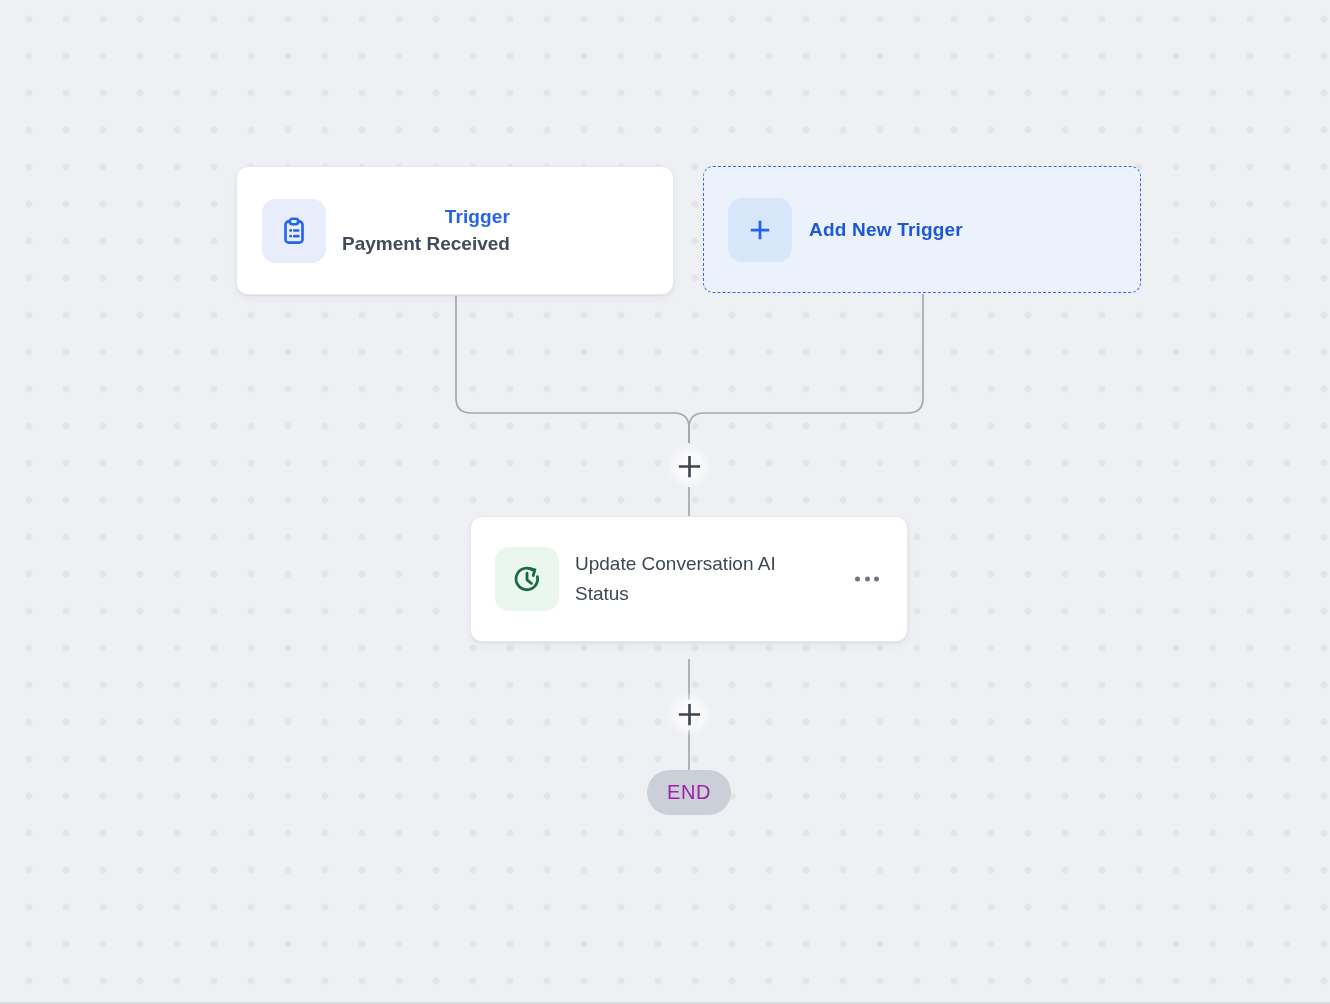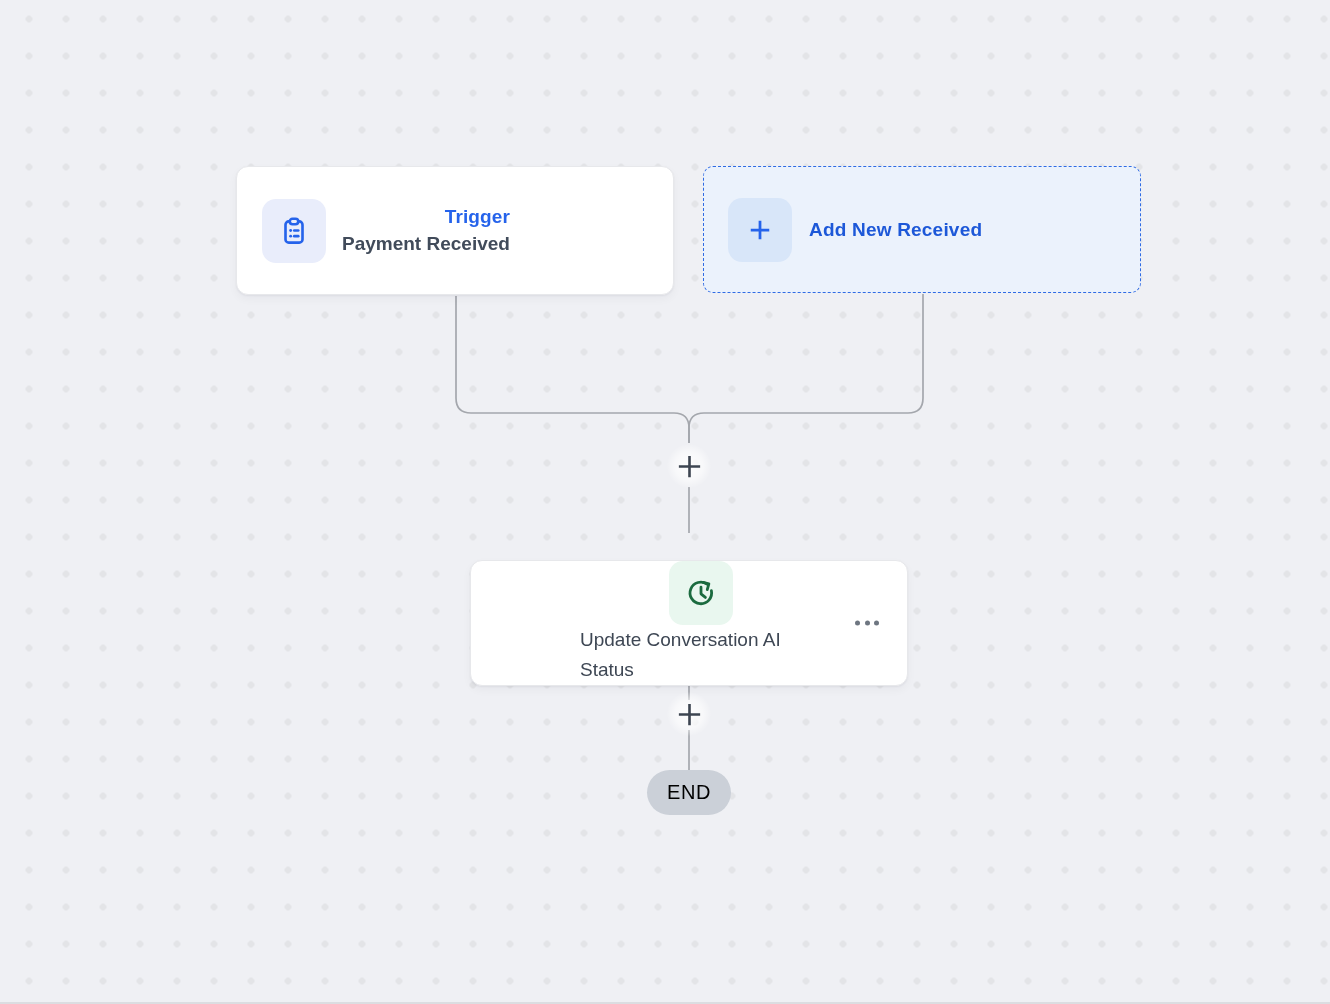--- a/index.html
+++ b/index.html
@@ -29,21 +29,21 @@
     box-sizing: border-box;
   }
   .card {
     background: #FFFFFF;
     border: 1px solid #E7E8EB;
     border-radius: 12px;
     box-shadow: 0 1px 2px rgba(16,24,40,0.05), 0 4px 10px rgba(16,24,40,0.04);
     cursor: pointer;
   }
   .trigger-card { left: 236px; top: 166px; width: 438px; height: 129px; padding-left: 25px; text-align: right; }
-  .action-card  { left: 470px; top: 560px; width: 438px; height: 126px; padding-left: 24px; flex-direction: column; }
+  .action-card  { left: 470px; top: 516px; width: 438px; height: 126px; padding-left: 24px; }
   .add-card {
     left: 703px; top: 166px; width: 438px; height: 127px;
     padding-left: 24px;
     background: #EBF2FC;
     border: 1.5px dashed #2F6BE4;
     border-radius: 10px;
     cursor: pointer;
   }
   .icon-tile {
     width: 64px; height: 64px;
@@ -96,21 +96,21 @@
   }
   .plus-top    { left: 667px; top: 444px; }
   .plus-bottom { left: 667px; top: 692px; }
   .end-pill {
     position: absolute;
     left: 647px; top: 770px;
     width: 84px; height: 45px;
     background: #CBD0D8;
     border-radius: 23px;
     display: flex; align-items: center; justify-content: center;
-    font-size: 20px; font-weight: 500; color: #000000;
+    font-size: 20px; font-weight: 500; color: #a21caf;
     letter-spacing: 0.6px;
   }
 </style>
 </head>
 <body>
 
 <div class="canvas">
 
   <svg class="connectors" width="1330" height="1004" viewBox="0 0 1330 1004">
     <g fill="none" stroke="#A4A7AD" stroke-width="1.7">
@@ -138,21 +138,21 @@
       <div class="node-subtitle">Payment Received</div>
     </div>
   </div>
 
   <div class="node add-card">
     <div class="icon-tile tile-lblue">
       <svg width="30" height="30" viewBox="0 0 24 24" fill="none">
         <path d="M12,4.6 V19.4 M4.6,12 H19.4" stroke="#2563EB" stroke-width="2.2"></path>
       </svg>
     </div>
-    <div class="add-label">Add New Received</div>
+    <div class="add-label">Add New Trigger</div>
   </div>
 
   <button class="plus-btn plus-top">
     <svg width="25" height="25" viewBox="0 0 24 24" fill="none">
       <path d="M12,1.8 V22.2 M1.8,12 H22.2" stroke="#3D4551" stroke-width="2.5"></path>
     </svg>
   </button>
 
   <div class="node card action-card">
     <div class="icon-tile tile-green">

